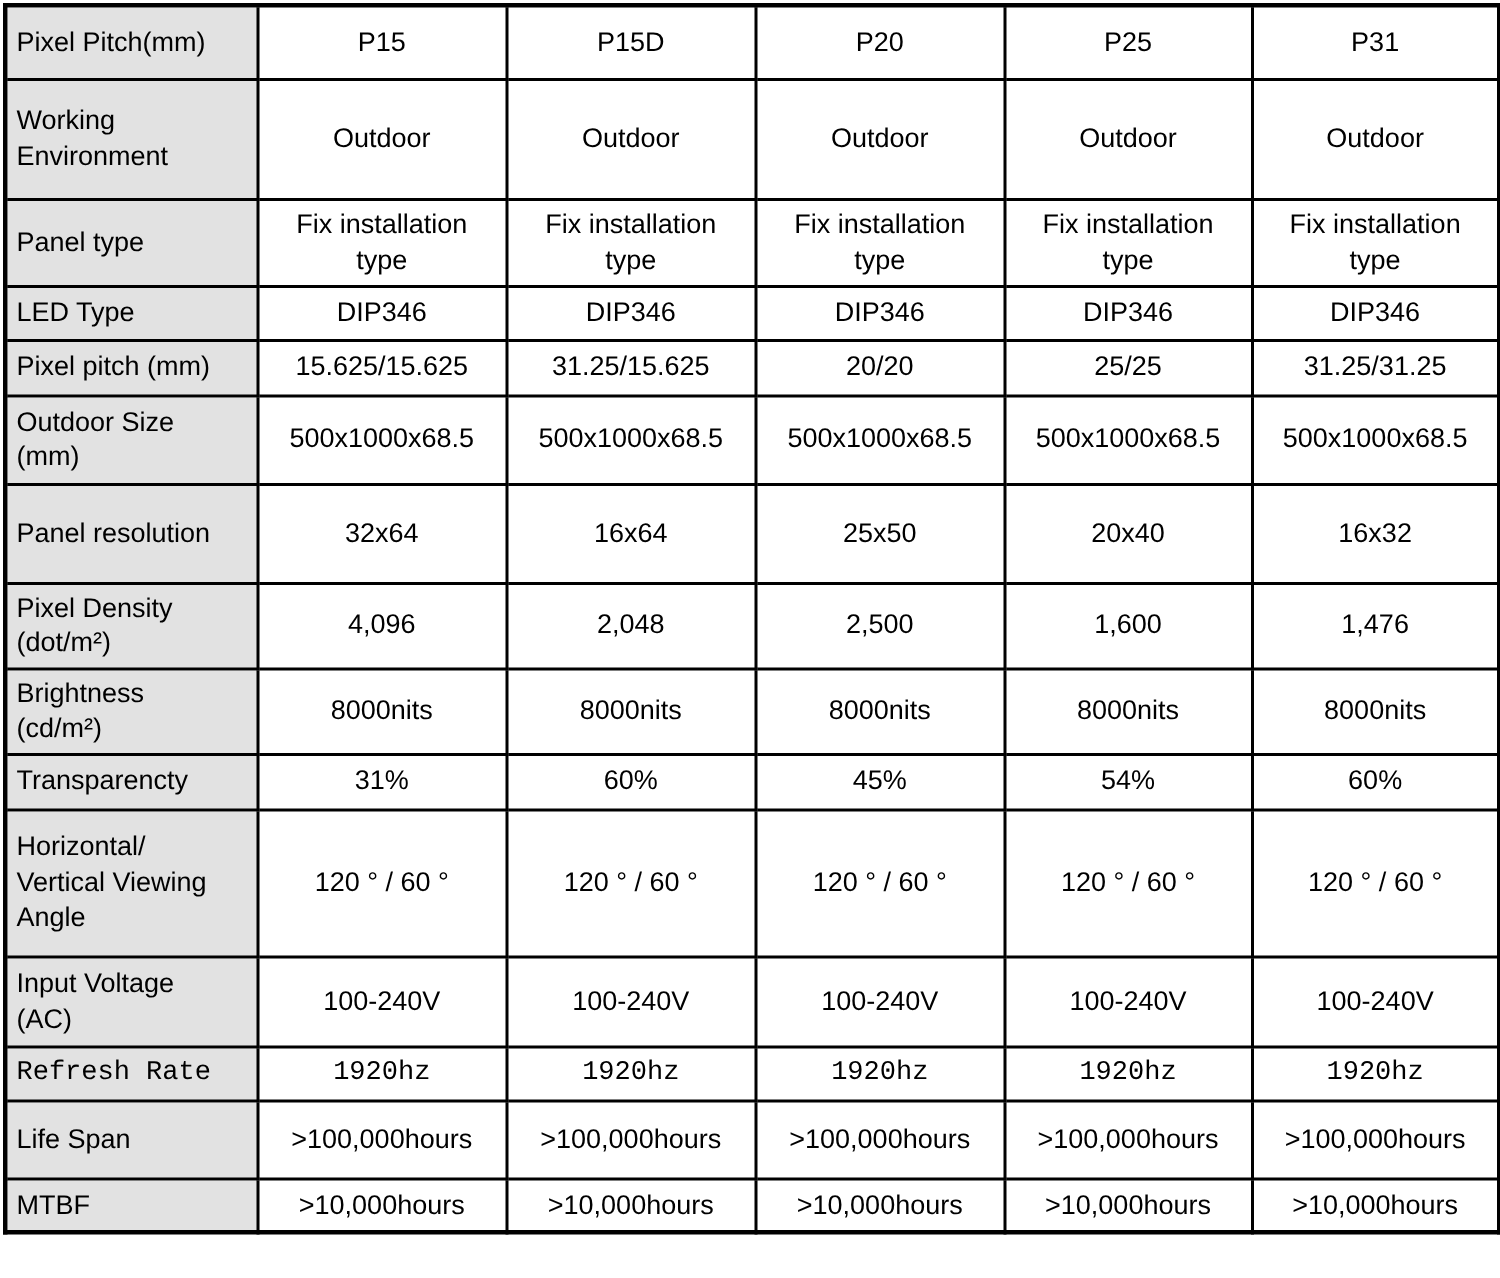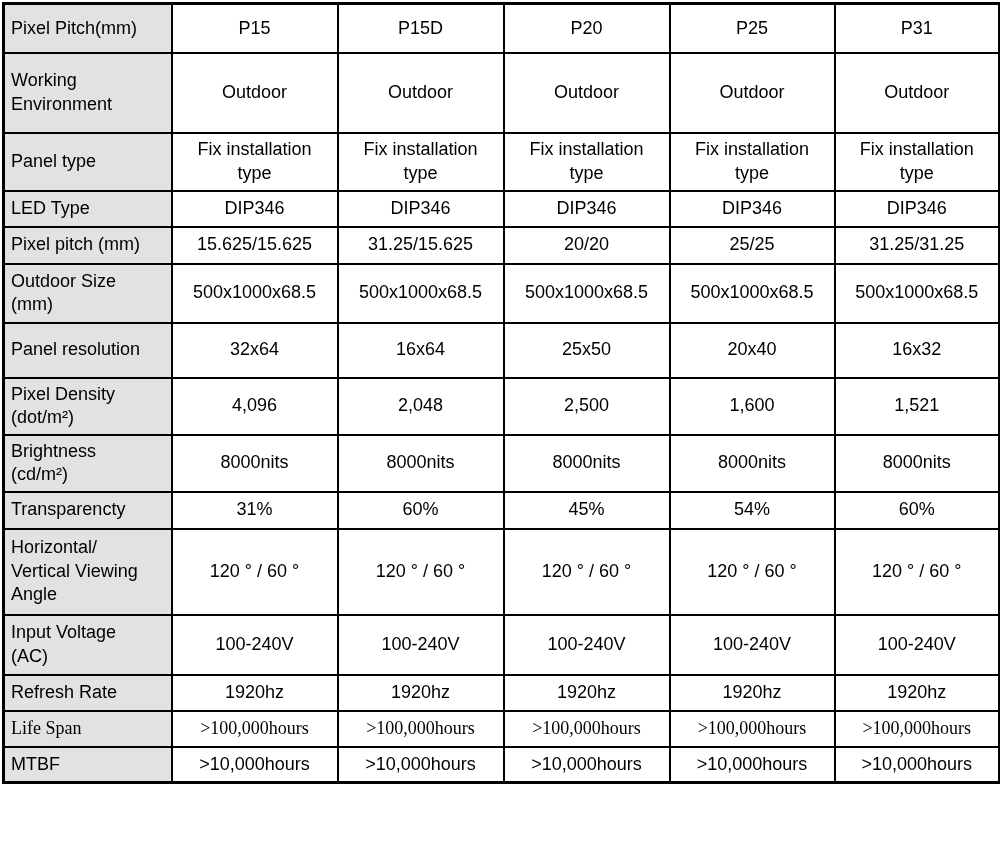--- a/index.html
+++ b/index.html
@@ -107,82 +107,82 @@
         </tr>
         <tr style="height: 59px;">
           <td class="label">Outdoor Size
 (mm)</td>
           <td>500x1000x68.5</td>
           <td>500x1000x68.5</td>
           <td>500x1000x68.5</td>
           <td>500x1000x68.5</td>
           <td>500x1000x68.5</td>
         </tr>
-        <tr style="height: 55px;">
+        <tr style="height: 66px;">
           <td class="label">Panel resolution</td>
           <td>32x64</td>
           <td>16x64</td>
           <td>25x50</td>
           <td>20x40</td>
           <td>16x32</td>
         </tr>
         <tr style="height: 57px;">
           <td class="label">Pixel Density
 (dot/m²)</td>
           <td>4,096</td>
           <td>2,048</td>
           <td>2,500</td>
           <td>1,600</td>
-          <td>1,521</td>
+          <td>1,476</td>
         </tr>
         <tr style="height: 57px;">
           <td class="label">Brightness
 (cd/m²)</td>
           <td>8000nits</td>
           <td>8000nits</td>
           <td>8000nits</td>
           <td>8000nits</td>
           <td>8000nits</td>
         </tr>
         <tr style="height: 37px; margin-left: 28px;">
           <td class="label">Transparencty</td>
           <td>31%</td>
           <td>60%</td>
           <td>45%</td>
           <td>54%</td>
           <td>60%</td>
         </tr>
-        <tr style="height: 86px;">
+        <tr style="height: 98px;">
           <td class="label">Horizontal/
 Vertical Viewing
 Angle</td>
           <td>120 ° / 60 °</td>
           <td>120 ° / 60 °</td>
           <td>120 ° / 60 °</td>
           <td>120 ° / 60 °</td>
           <td>120 ° / 60 °</td>
         </tr>
         <tr style="height: 60px;">
           <td class="label">Input Voltage
 (AC)</td>
           <td>100-240V</td>
           <td>100-240V</td>
           <td>100-240V</td>
           <td>100-240V</td>
           <td>100-240V</td>
         </tr>
-        <tr style="height: 36px;">
+        <tr style="height: 36px; font-family: Liberation Mono, monospace;">
           <td class="label">Refresh Rate</td>
           <td>1920hz</td>
           <td>1920hz</td>
           <td>1920hz</td>
           <td>1920hz</td>
           <td>1920hz</td>
         </tr>
-        <tr style="height: 36px; font-family: Liberation Serif, serif;">
+        <tr style="height: 52px;">
           <td class="label">Life Span</td>
           <td>&gt;100,000hours</td>
           <td>&gt;100,000hours</td>
           <td>&gt;100,000hours</td>
           <td>&gt;100,000hours</td>
           <td>&gt;100,000hours</td>
         </tr>
         <tr style="height: 36px;">
           <td class="label">MTBF</td>
           <td>&gt;10,000hours</td>

